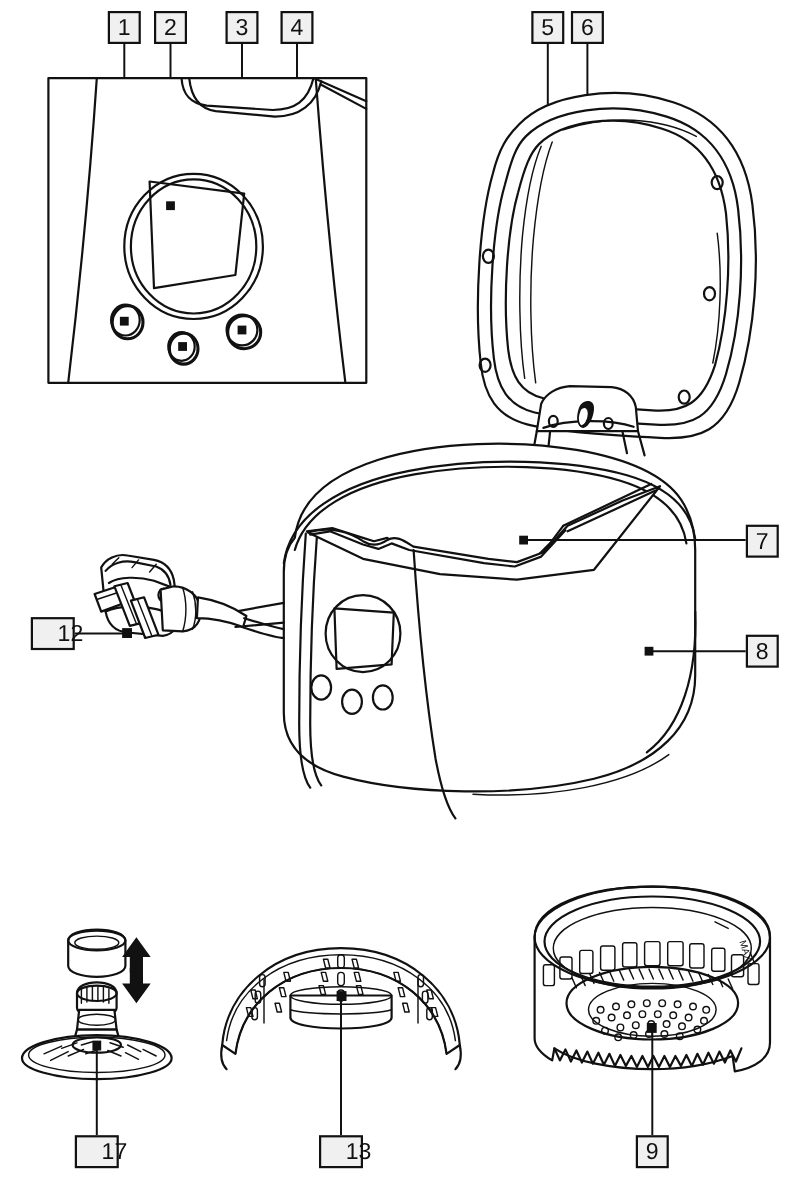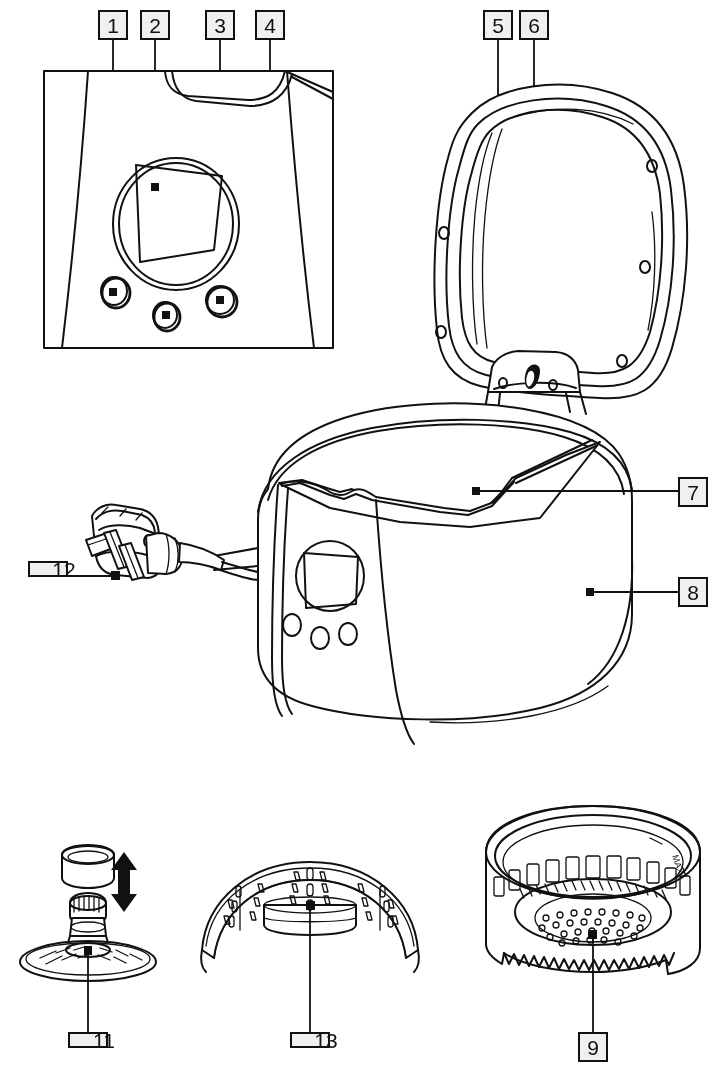--- a/index.html
+++ b/index.html
@@ -22,21 +22,21 @@
     box-sizing:border-box;
     display:flex;align-items:center;justify-content:center;
     font-family:"Liberation Sans", sans-serif;
     font-size:21px;
     line-height:1;
     color:#111111;
     letter-spacing:0px;
     user-select:none;
   }
   .callout.w1{width:30px;height:30px;}
-  .callout.w2{width:40px;height:16px;padding-left:32px;}
+  .callout.w2{width:40px;height:30px;padding-left:32px;}
 </style>
 </head>
 <body>
 
 <div id="stage">
 
   <svg id="art" viewBox="0 0 720 1070" xmlns="http://www.w3.org/2000/svg">
     <defs>
       <style>
         .ln{fill:none;stroke:#111111;stroke-width:2;stroke-linecap:round;stroke-linejoin:round;}
@@ -413,16 +413,16 @@
   <div class="callout w1" style="left:98px;top:10px;">1</div>
   <div class="callout w1" style="left:140px;top:10px;">2</div>
   <div class="callout w1" style="left:205px;top:10px;">3</div>
   <div class="callout w1" style="left:255px;top:10px;">4</div>
   <div class="callout w1" style="left:483px;top:10px;">5</div>
   <div class="callout w1" style="left:519px;top:10px;">6</div>
   <div class="callout w1" style="left:678px;top:477px;">7</div>
   <div class="callout w1" style="left:678px;top:577px;">8</div>
   <div class="callout w1" style="left:578px;top:1032px;">9</div>
   <div class="callout w2" style="left:290px;top:1032px;">13</div>
-  <div class="callout w2" style="left:68px;top:1032px;">11</div>
+  <div class="callout w2" style="left:68px;top:1032px;">17</div>
   <div class="callout w2" style="left:28px;top:561px;">12</div>
 
 </div>
 
 </body></html>

